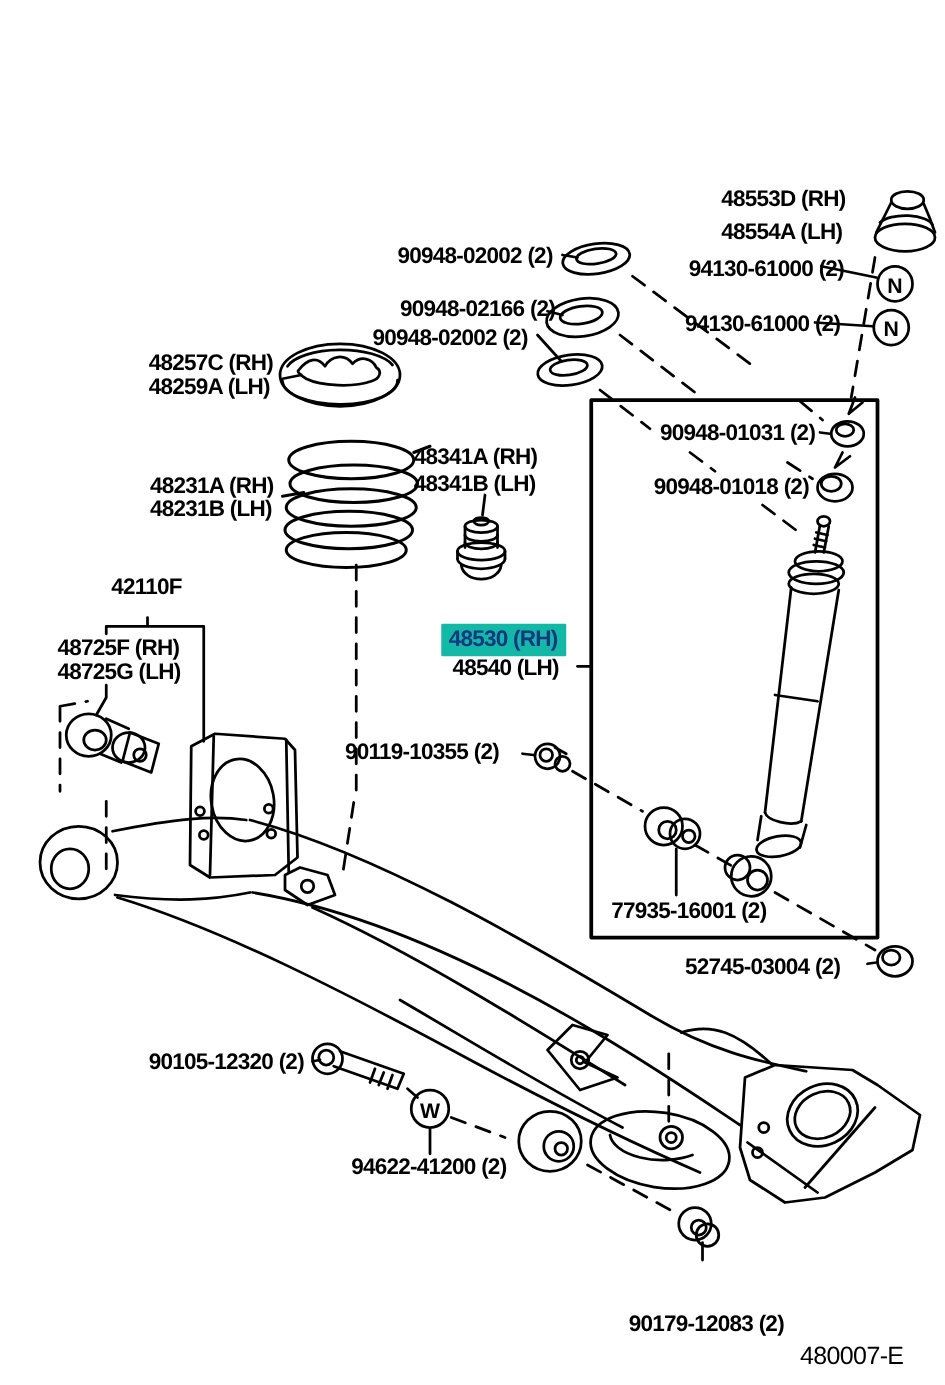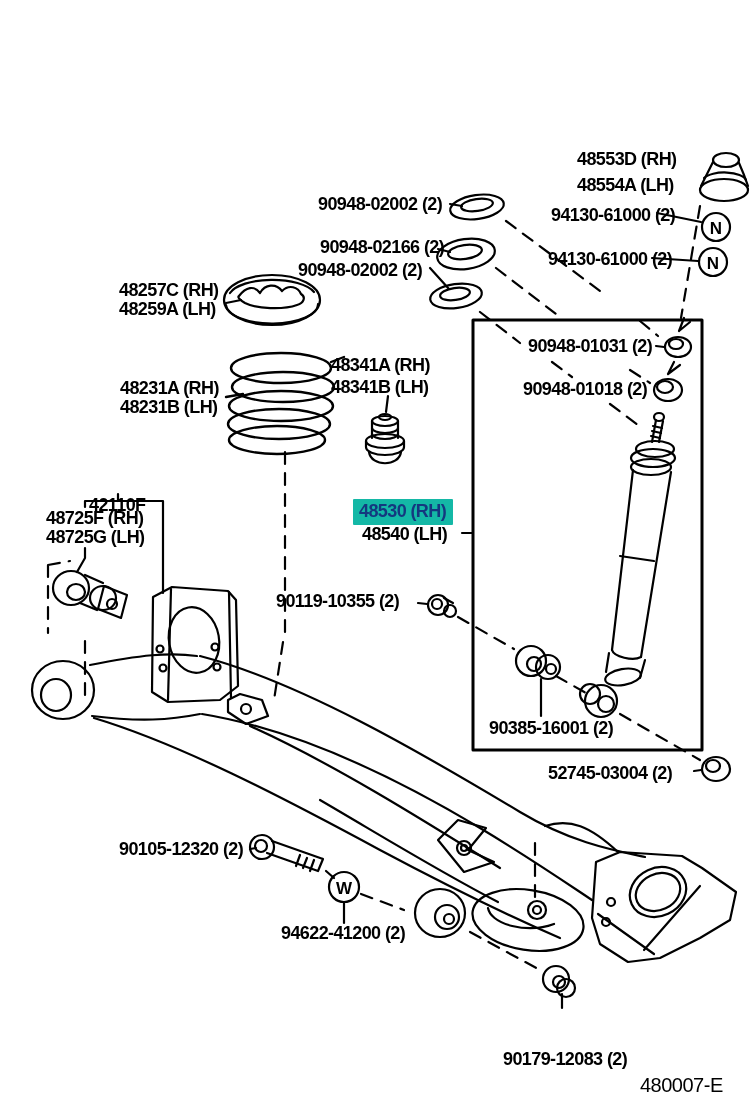--- a/index.html
+++ b/index.html
@@ -249,26 +249,26 @@
   <div class="lbl" style="left:320px;top:238px">90948-02166 (2)</div>
   <div class="lbl" style="left:298px;top:261px">90948-02002 (2)</div>
   <div class="lbl" style="left:119px;top:281px">48257C (RH)</div>
   <div class="lbl" style="left:119px;top:300px">48259A (LH)</div>
   <div class="lbl" style="left:331px;top:356px">48341A (RH)</div>
   <div class="lbl" style="left:331px;top:378px">48341B (LH)</div>
   <div class="lbl" style="left:120px;top:379px">48231A (RH)</div>
   <div class="lbl" style="left:120px;top:398px">48231B (LH)</div>
   <div class="lbl" style="left:528px;top:337px">90948-01031 (2)</div>
   <div class="lbl" style="left:523px;top:380px">90948-01018 (2)</div>
-  <div class="lbl" style="left:89px;top:496px">42110F</div>
+  <div class="lbl" style="left:89px;top:460px">42110F</div>
   <div class="lbl" style="left:46px;top:509px">48725F (RH)</div>
   <div class="lbl" style="left:46px;top:528px">48725G (LH)</div>
   <div class="lbl hl" style="left: 353px; top: 499px; background: #14b8a6; color: rgb(20, 56, 127);">48530 (RH)</div>
   <div class="lbl" style="left:362px;top:525px">48540 (LH)</div>
   <div class="lbl" style="left:276px;top:592px">90119-10355 (2)</div>
-  <div class="lbl" style="left:489px;top:719px">90385-16001 (2)</div>
+  <div class="lbl" style="left:489px;top:719px">77935-16001 (2)</div>
   <div class="lbl" style="left:548px;top:764px">52745-03004 (2)</div>
   <div class="lbl" style="left:119px;top:840px">90105-12320 (2)</div>
   <div class="lbl" style="left:281px;top:924px">94622-41200 (2)</div>
   <div class="lbl" style="left:503px;top:1050px">90179-12083 (2)</div>
 
   <div class="footer-code" style="left:640px;top:1074px">480007-E</div>
 </div>
 
 </body></html>

